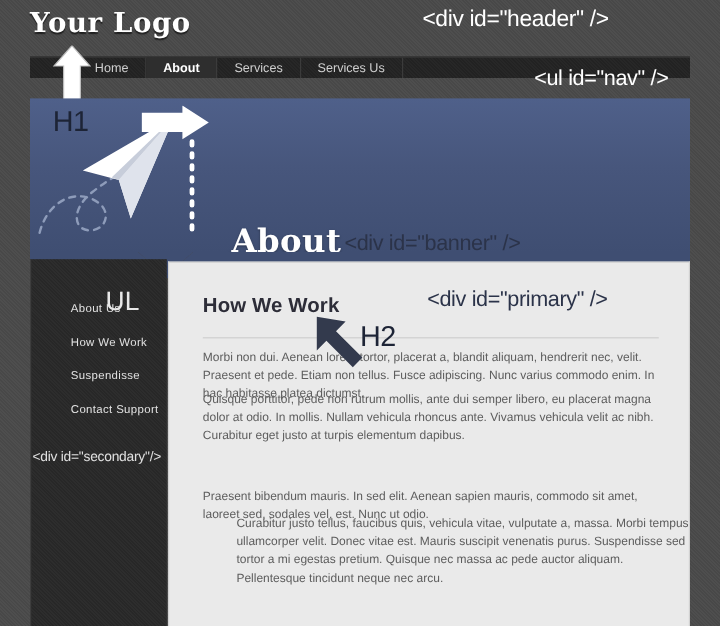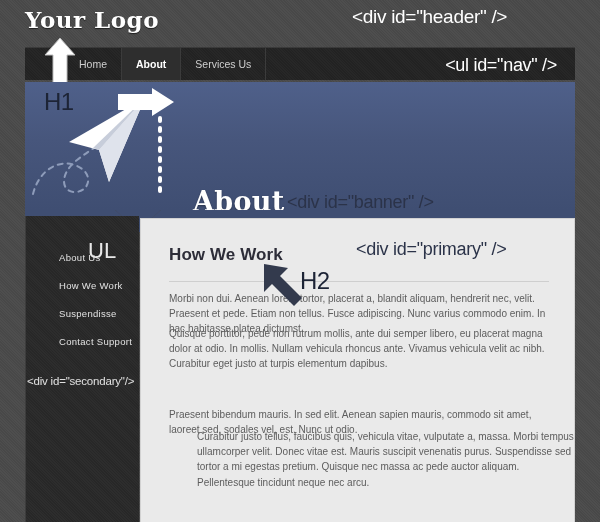--- a/index.html
+++ b/index.html
@@ -56,21 +56,21 @@
     top: 6px;
     font-size: 19px;
   }
 
   
   #nav {
     position: absolute;
     left: 25px;
     top: 47px;
     width: 550px;
-    height: 33px;
+    height: 18px;
     background-color: #232323;
     background-image:
       repeating-linear-gradient(45deg, rgba(255,255,255,0.018) 0px, rgba(255,255,255,0.018) 1px, rgba(0,0,0,0.04) 1px, rgba(0,0,0,0.04) 2px);
     border-top: 1px solid #3a3a3a;
     box-sizing: border-box;
     display: flex;
     align-items: stretch;
   }
   .nav-item {
     display: flex;
@@ -279,20 +279,21 @@
 <div id="page">
 
   <div id="header">
     <div class="logo">Your Logo</div>
     <div class="annot" id="annot-header">&lt;div id="header" /&gt;</div>
   </div>
 
   <ul id="nav" style="list-style:none;margin:0;">
     <li class="nav-item">Home</li>
     <li class="nav-item active">About</li>
+    <li class="nav-item">Services</li>
     <li class="nav-item">Services Us</li>
     <div class="annot" id="annot-nav">&lt;ul id="nav" /&gt;</div>
   </ul>
 
   <svg id="home-arrow" viewBox="0 0 32 46">
     <polygon points="16,0 31,17 23,17 23,46 9,46 9,17 1,17" fill="#ffffff" stroke="#bdbdbd" stroke-width="1"></polygon>
   </svg>
 
   <div id="banner">
 

